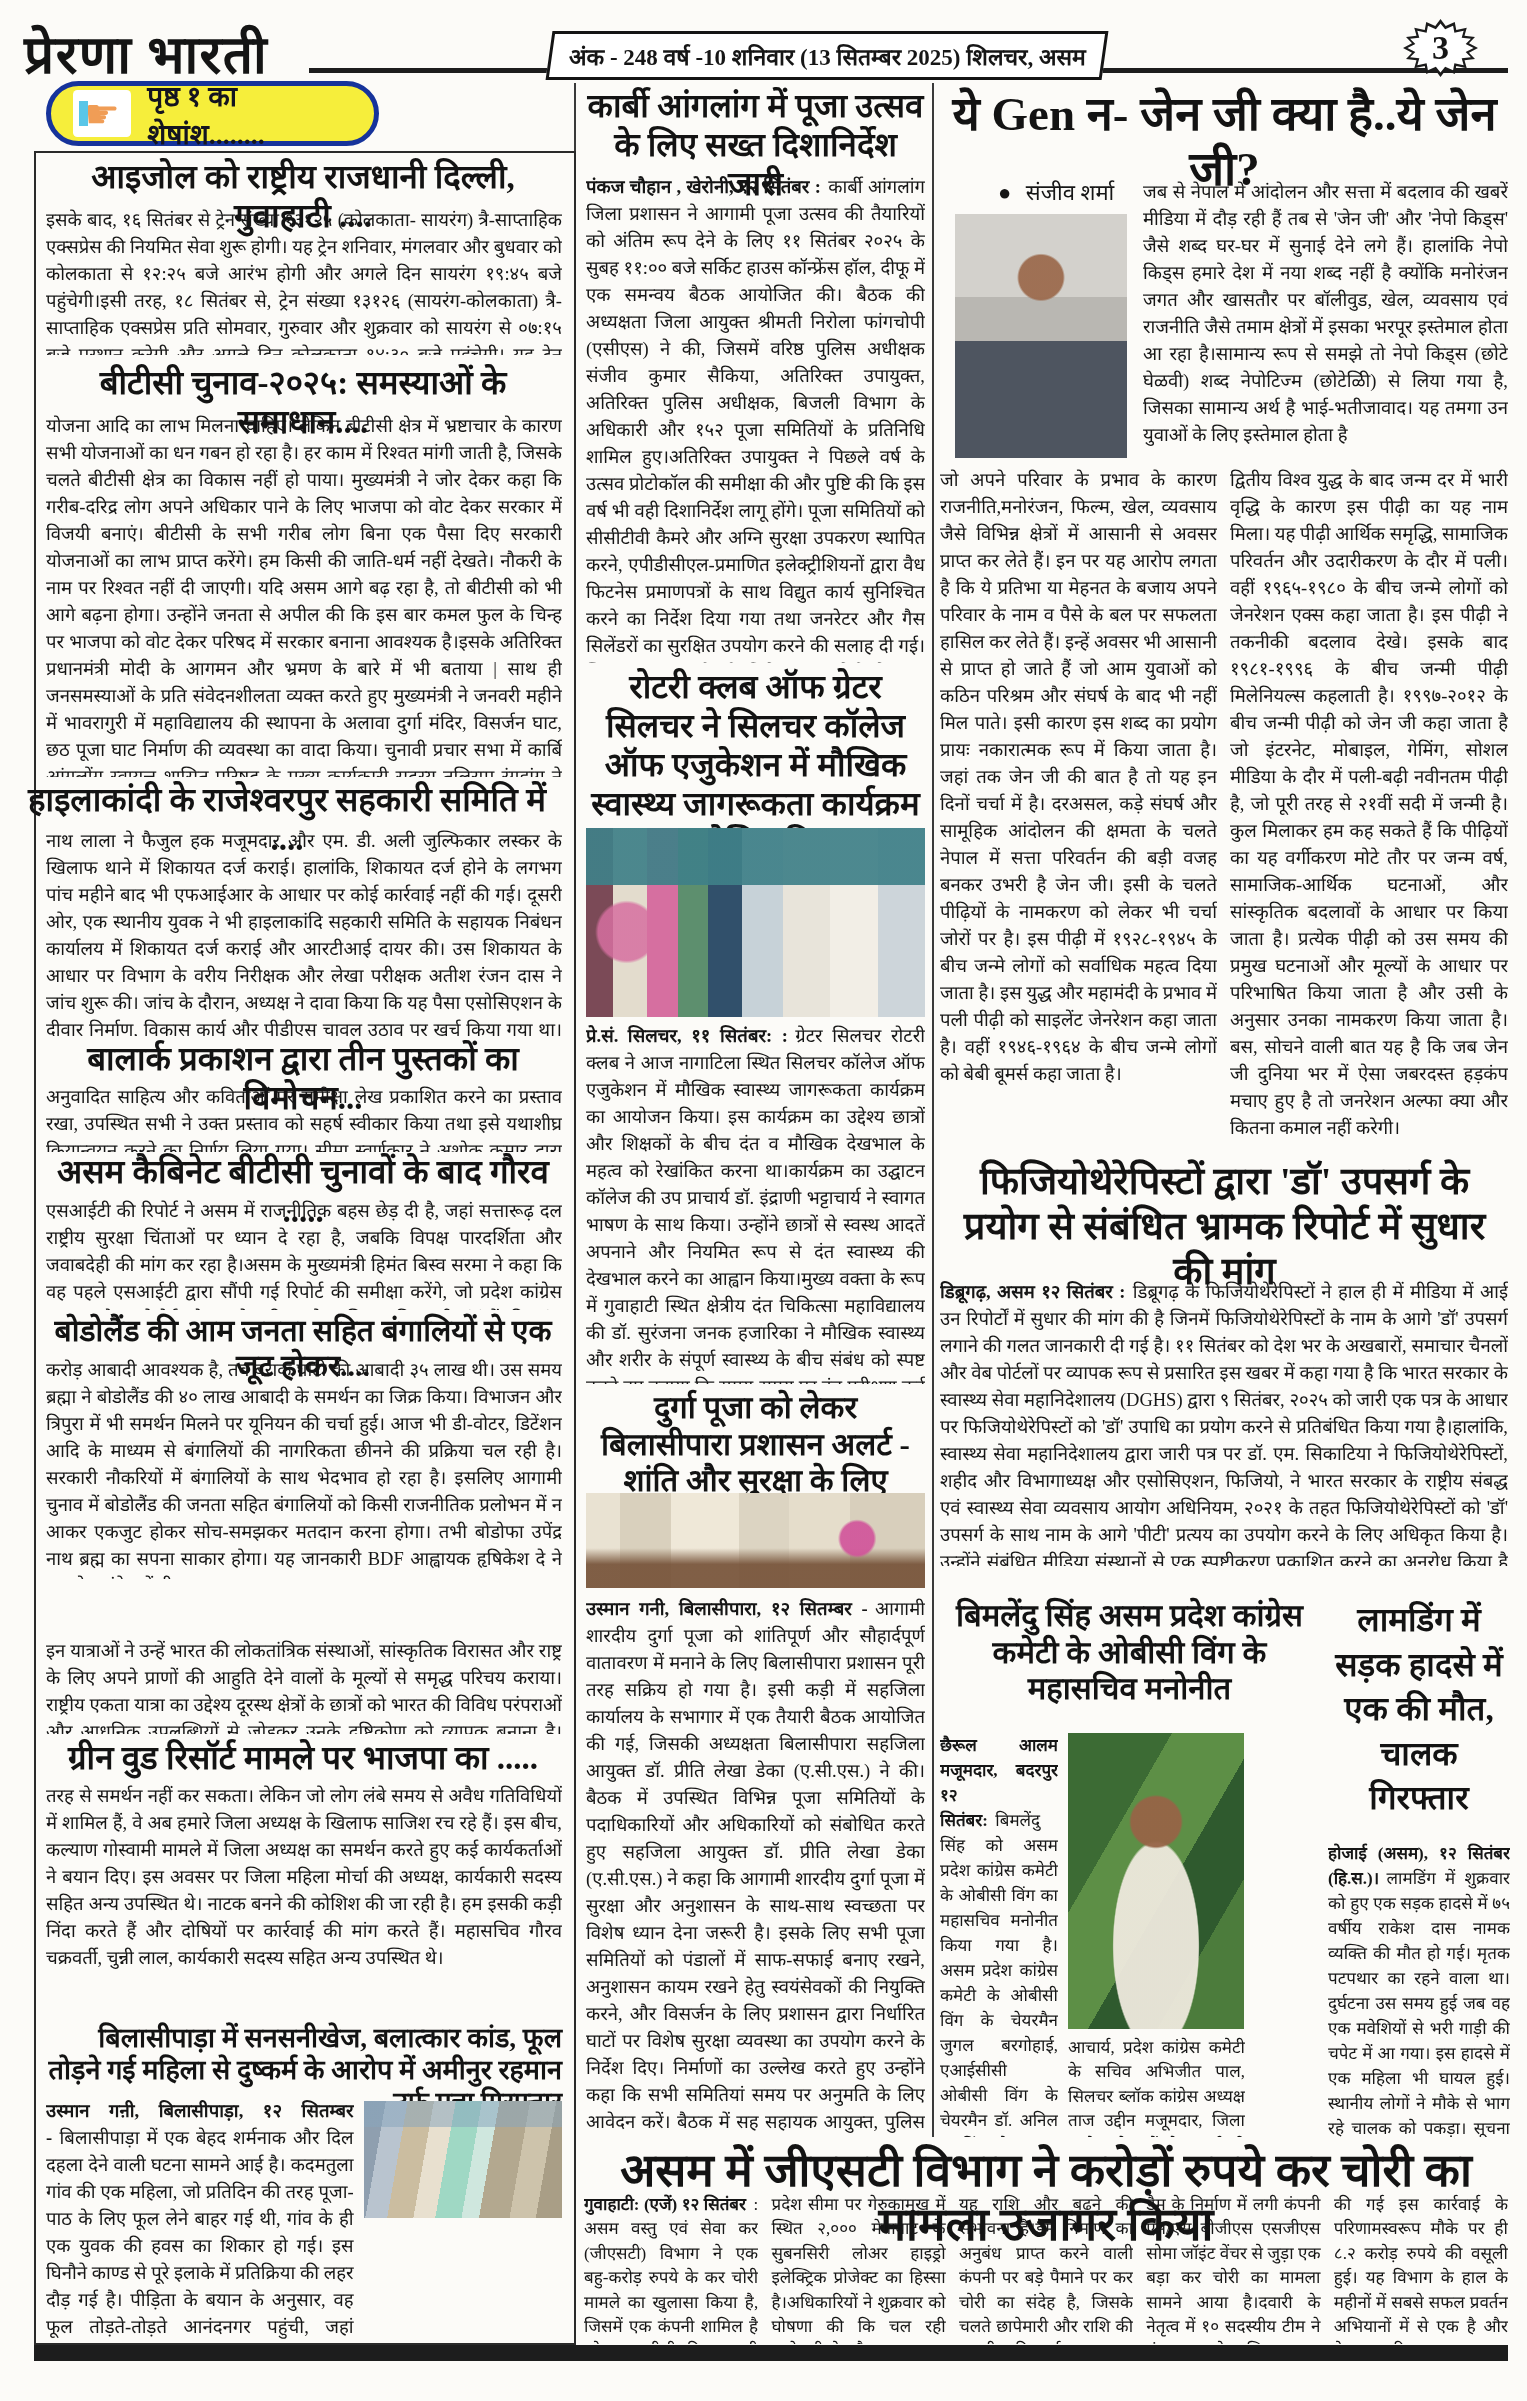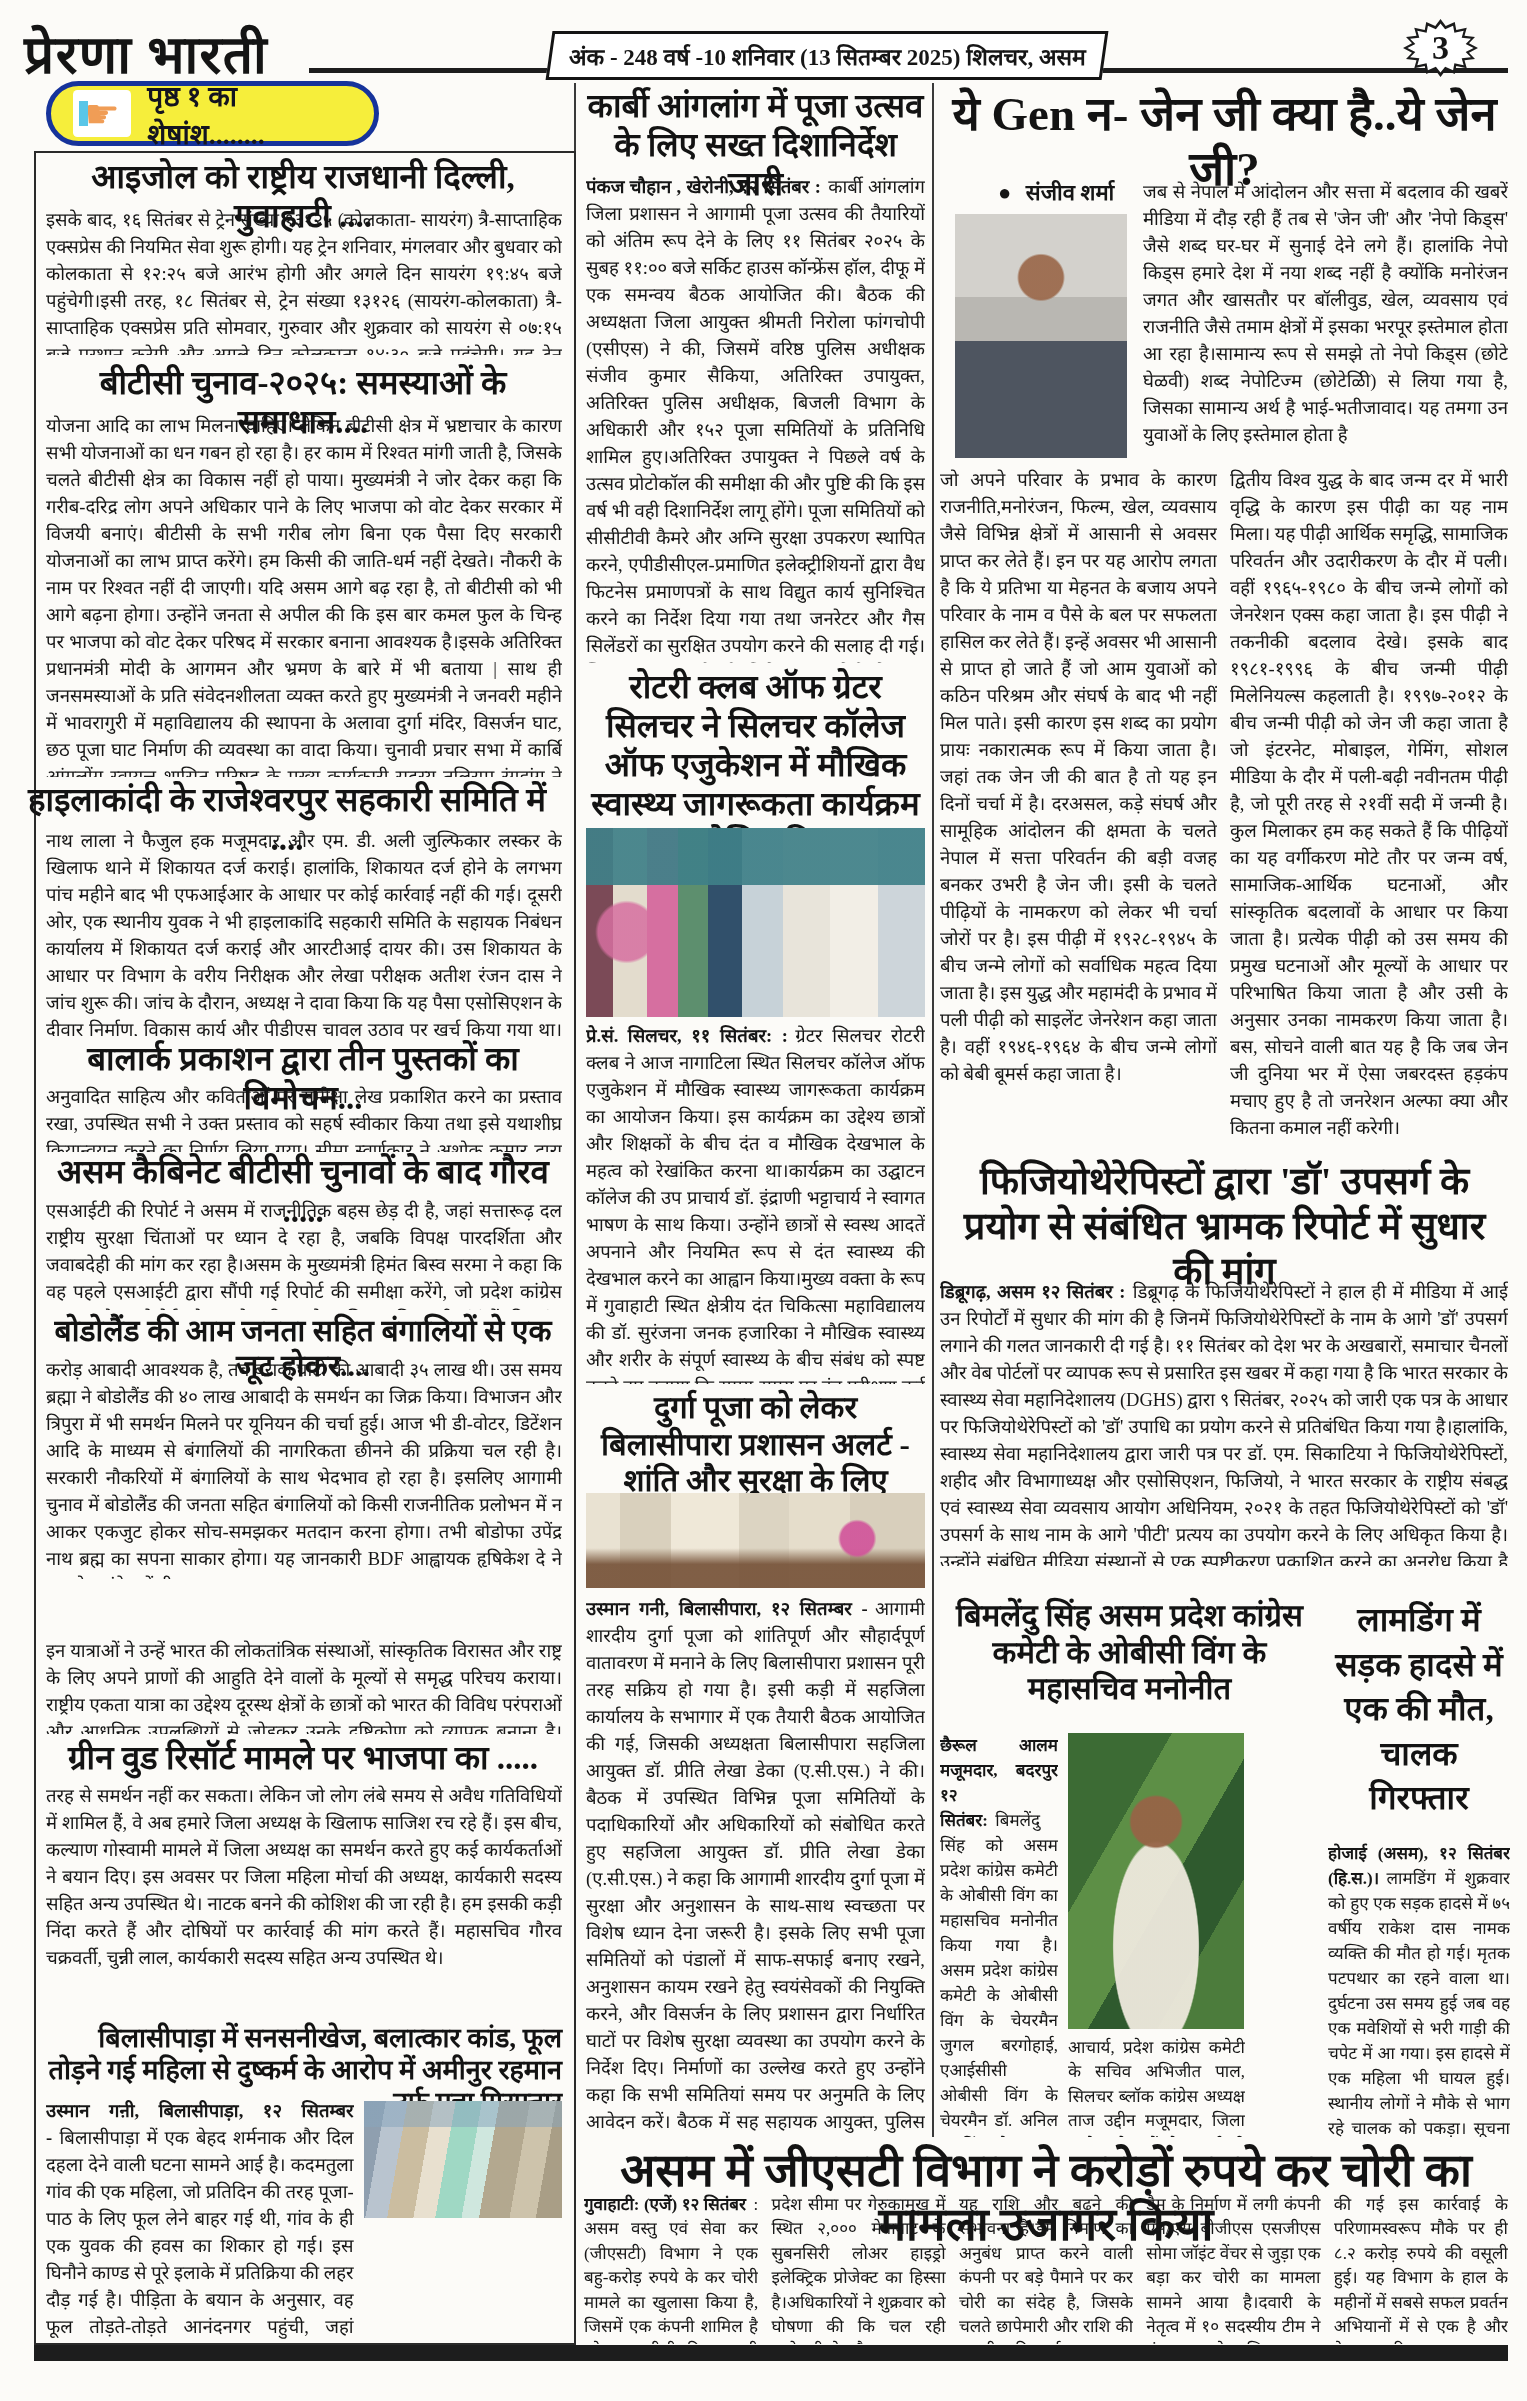--- a/index.html
+++ b/index.html
@@ -120,21 +120,21 @@
 
   <div class="abs hl hl-m" style="left:586px;top:668px;width:339px;">रोटरी क्लब ऑफ ग्रेटर सिलचर ने सिलचर कॉलेज ऑफ एजुकेशन में मौखिक स्वास्थ्य जागरूकता कार्यक्रम आयोजित किया</div>
   <div class="abs photo ph-rotary" style="left:586px;top:828px;width:339px;height:189px;"></div>
   <p class="abs jt" style="left:586px;top:1023px;width:339px;height:361px;"><b>प्रे.सं. सिलचर, ११ सितंबर: :</b><span>ग्रेटर सिलचर रोटरी क्लब ने आज नागाटिला स्थित सिलचर कॉलेज ऑफ एजुकेशन में मौखिक स्वास्थ्य जागरूकता कार्यक्रम का आयोजन किया। इस कार्यक्रम का उद्देश्य छात्रों और शिक्षकों के बीच दंत व मौखिक देखभाल के महत्व को रेखांकित करना था।कार्यक्रम का उद्घाटन कॉलेज की उप प्राचार्य डॉ. इंद्राणी भट्टाचार्य ने स्वागत भाषण के साथ किया। उन्होंने छात्रों से स्वस्थ आदतें अपनाने और नियमित रूप से दंत स्वास्थ्य की देखभाल करने का आह्वान किया।मुख्य वक्ता के रूप में गुवाहाटी स्थित क्षेत्रीय दंत चिकित्सा महाविद्यालय की डॉ. सुरंजना जनक हजारिका ने मौखिक स्वास्थ्य और शरीर के संपूर्ण स्वास्थ्य के बीच संबंध को स्पष्ट करते हुए बताया कि समय-समय पर दंत परीक्षण कई गंभीर बीमारियों से बचा सकता है। वहीं डॉ. ट्यूलिप चक्रवती ने युवाओं में प्रचलित दंत समस्याओं पर प्रकाश डालते हुए सरल और उपयोगी उपचार संबंधी सुझाव दिए।रोटरी क्लब ऑफ ग्रेटर सिलचर की पूर्व सचिव डॉ. रूही दत्त ने अपने संबोधन में स्वास्थ्य शिविरों की महत्ता बताई और कहा कि मौखिक स्वास्थ्य को प्राथमिकता दी जाए, और जागरूकता ही रोकथाम की पहली सीढ़ी है।</span></p>
 
   <div class="abs hl" style="left:586px;top:1390px;width:339px;font-size:31px;">दुर्गा पूजा को लेकर बिलासीपारा प्रशासन अलर्ट - शांति और सुरक्षा के लिए आयोजित किया गया महत्वपूर्ण बैठक</div>
   <div class="abs photo ph-meeting" style="left:586px;top:1493px;width:339px;height:95px;"></div>
   <p class="abs jt" style="left:586px;top:1596px;width:339px;height:541px;"><b>उस्मान गनी, बिलासीपारा, १२ सितम्बर -</b><span>आगामी शारदीय दुर्गा पूजा को शांतिपूर्ण और सौहार्दपूर्ण वातावरण में मनाने के लिए बिलासीपारा प्रशासन पूरी तरह सक्रिय हो गया है। इसी कड़ी में सहजिला कार्यालय के सभागार में एक तैयारी बैठक आयोजित की गई, जिसकी अध्यक्षता बिलासीपारा सहजिला आयुक्त डॉ. प्रीति लेखा डेका (ए.सी.एस.) ने की। बैठक में उपस्थित विभिन्न पूजा समितियों के पदाधिकारियों और अधिकारियों को संबोधित करते हुए सहजिला आयुक्त डॉ. प्रीति लेखा डेका (ए.सी.एस.) ने कहा कि आगामी शारदीय दुर्गा पूजा में सुरक्षा और अनुशासन के साथ-साथ स्वच्छता पर विशेष ध्यान देना जरूरी है। इसके लिए सभी पूजा समितियों को पंडालों में साफ-सफाई बनाए रखने, अनुशासन कायम रखने हेतु स्वयंसेवकों की नियुक्ति करने, और विसर्जन के लिए प्रशासन द्वारा निर्धारित घाटों पर विशेष सुरक्षा व्यवस्था का उपयोग करने के निर्देश दिए। निर्माणों का उल्लेख करते हुए उन्होंने कहा कि सभी समितियां समय पर अनुमति के लिए आवेदन करें। बैठक में सह सहायक आयुक्त, पुलिस अधिकारी चालीसहजारबील क्षेत्रपाल तथा विभिन्न पूजा समितियों के प्रतिनिधि उपस्थित रहे।</span></p>
 
   <div class="abs hl" style="left:940px;top:87px;width:569px;font-size:47px;">ये Gen न- जेन जी क्या है..ये जेन जी?</div>
-  <div class="abs" style="left:998px;top:176px;font-size:22px;font-weight:700;">
+  <div class="abs" style="left:998px;top:176px;font-size:22px;font-weight:400;">
     <span>●</span>
     <span style="margin-left:9px;">संजीव शर्मा</span>
   </div>
   <div class="abs photo ph-sanjeev" style="left:955px;top:214px;width:172px;height:244px;"></div>
   <p class="abs jt" style="left:1143px;top:179px;width:365px;height:281px;">जब से नेपाल में आंदोलन और सत्ता में बदलाव की खबरें मीडिया में दौड़ रही हैं तब से 'जेन जी' और 'नेपो किड्स' जैसे शब्द घर-घर में सुनाई देने लगे हैं। हालांकि नेपो किड्स हमारे देश में नया शब्द नहीं है क्योंकि मनोरंजन जगत और खासतौर पर बॉलीवुड, खेल, व्यवसाय एवं राजनीति जैसे तमाम क्षेत्रों में इसका भरपूर इस्तेमाल होता आ रहा है।सामान्य रूप से समझे तो नेपो किड्स (छोटे घेळवी) शब्द नेपोटिज्म (छोटेळिी) से लिया गया है, जिसका सामान्य अर्थ है भाई-भतीजावाद। यह तमगा उन युवाओं के लिए इस्तेमाल होता है</p>
   <p class="abs jt" style="left:940px;top:467px;width:277px;height:683px;">जो अपने परिवार के प्रभाव के कारण राजनीति,मनोरंजन, फिल्म, खेल, व्यवसाय जैसे विभिन्न क्षेत्रों में आसानी से अवसर प्राप्त कर लेते हैं। इन पर यह आरोप लगता है कि ये प्रतिभा या मेहनत के बजाय अपने परिवार के नाम व पैसे के बल पर सफलता हासिल कर लेते हैं। इन्हें अवसर भी आसानी से प्राप्त हो जाते हैं जो आम युवाओं को कठिन परिश्रम और संघर्ष के बाद भी नहीं मिल पाते। इसी कारण इस शब्द का प्रयोग प्रायः नकारात्मक रूप में किया जाता है।जहां तक जेन जी की बात है तो यह इन दिनों चर्चा में है। दरअसल, कड़े संघर्ष और सामूहिक आंदोलन की क्षमता के चलते नेपाल में सत्ता परिवर्तन की बड़ी वजह बनकर उभरी है जेन जी। इसी के चलते पीढ़ियों के नामकरण को लेकर भी चर्चा जोरों पर है। इस पीढ़ी में १९२८-१९४५ के बीच जन्मे लोगों को सर्वाधिक महत्व दिया जाता है। इस युद्ध और महामंदी के प्रभाव में पली पीढ़ी को साइलेंट जेनरेशन कहा जाता है। वहीं १९४६-१९६४ के बीच जन्मे लोगों को बेबी बूमर्स कहा जाता है।</p>
   <p class="abs jt" style="left:1230px;top:467px;width:278px;height:683px;">द्वितीय विश्व युद्ध के बाद जन्म दर में भारी वृद्धि के कारण इस पीढ़ी का यह नाम मिला। यह पीढ़ी आर्थिक समृद्धि, सामाजिक परिवर्तन और उदारीकरण के दौर में पली। वहीं १९६५-१९८० के बीच जन्मे लोगों को जेनरेशन एक्स कहा जाता है। इस पीढ़ी ने तकनीकी बदलाव देखे। इसके बाद १९८१-१९९६ के बीच जन्मी पीढ़ी मिलेनियल्स कहलाती है। १९९७-२०१२ के बीच जन्मी पीढ़ी को जेन जी कहा जाता है जो इंटरनेट, मोबाइल, गेमिंग, सोशल मीडिया के दौर में पली-बढ़ी नवीनतम पीढ़ी है, जो पूरी तरह से २१वीं सदी में जन्मी है। कुल मिलाकर हम कह सकते हैं कि पीढ़ियों का यह वर्गीकरण मोटे तौर पर जन्म वर्ष, सामाजिक-आर्थिक घटनाओं, और सांस्कृतिक बदलावों के आधार पर किया जाता है। प्रत्येक पीढ़ी को उस समय की प्रमुख घटनाओं और मूल्यों के आधार पर परिभाषित किया जाता है और उसी के अनुसार उनका नामकरण किया जाता है। बस, सोचने वाली बात यह है कि जब जेन जी दुनिया भर में ऐसा जबरदस्त हड़कंप मचाए हुए है तो जनरेशन अल्फा क्या और कितना कमाल नहीं करेगी।</p>
 
   <div class="abs hl" style="left:940px;top:1159px;width:569px;font-size:38px;">फिजियोथेरेपिस्टों द्वारा 'डॉ' उपसर्ग के प्रयोग से संबंधित भ्रामक रिपोर्ट में सुधार की मांग</div>
   <p class="abs jt" style="left:940px;top:1279px;width:568px;height:287px;"><b>डिब्रूगढ़, असम १२ सितंबर :</b><span>डिब्रूगढ़ के फिजियोथेरेपिस्टों ने हाल ही में मीडिया में आई उन रिपोर्टों में सुधार की मांग की है जिनमें फिजियोथेरेपिस्टों के नाम के आगे 'डॉ' उपसर्ग लगाने की गलत जानकारी दी गई है। ११ सितंबर को देश भर के अखबारों, समाचार चैनलों और वेब पोर्टलों पर व्यापक रूप से प्रसारित इस खबर में कहा गया है कि भारत सरकार के स्वास्थ्य सेवा महानिदेशालय (DGHS) द्वारा ९ सितंबर, २०२५ को जारी एक पत्र के आधार पर फिजियोथेरेपिस्टों को 'डॉ' उपाधि का प्रयोग करने से प्रतिबंधित किया गया है।हालांकि, स्वास्थ्य सेवा महानिदेशालय द्वारा जारी पत्र पर डॉ. एम. सिकाटिया ने फिजियोथेरेपिस्टों, शहीद और विभागाध्यक्ष और एसोसिएशन, फिजियो, ने भारत सरकार के राष्ट्रीय संबद्ध एवं स्वास्थ्य सेवा व्यवसाय आयोग अधिनियम, २०२१ के तहत फिजियोथेरेपिस्टों को 'डॉ' उपसर्ग के साथ नाम के आगे 'पीटी' प्रत्यय का उपयोग करने के लिए अधिकृत किया है। उन्होंने संबंधित मीडिया संस्थानों से एक स्पष्टीकरण प्रकाशित करने का अनुरोध किया है जिसमें पुष्टि की गई हो कि फिजियोथेरेपिस्ट मौजूदा कानूनों के अनुसार 'डॉ' उपाधि का उपयोग करने के लिए अधिकृत हैं। उन्होंने डिब्रूगढ़ मीडिया और फिजियोथेरेपी बिरादरी के व्यापक हित में इस स्पष्टीकरण के प्रकाशन का समर्थन करने की अपील की।डॉ. सिकाटिया ने संदर्भ के लिए राष्ट्रीय संबद्ध एवं स्वास्थ्य सेवा व्यवसाय आयोग अधिनियम की अधिसूचना और स्वास्थ्य सेवा महानिदेशालय के वापस लिए गए पत्र सहित प्रासंगिक दस्तावेज प्रस्तुत किए गए हैं।अर्नब शर्मा</span></p>

